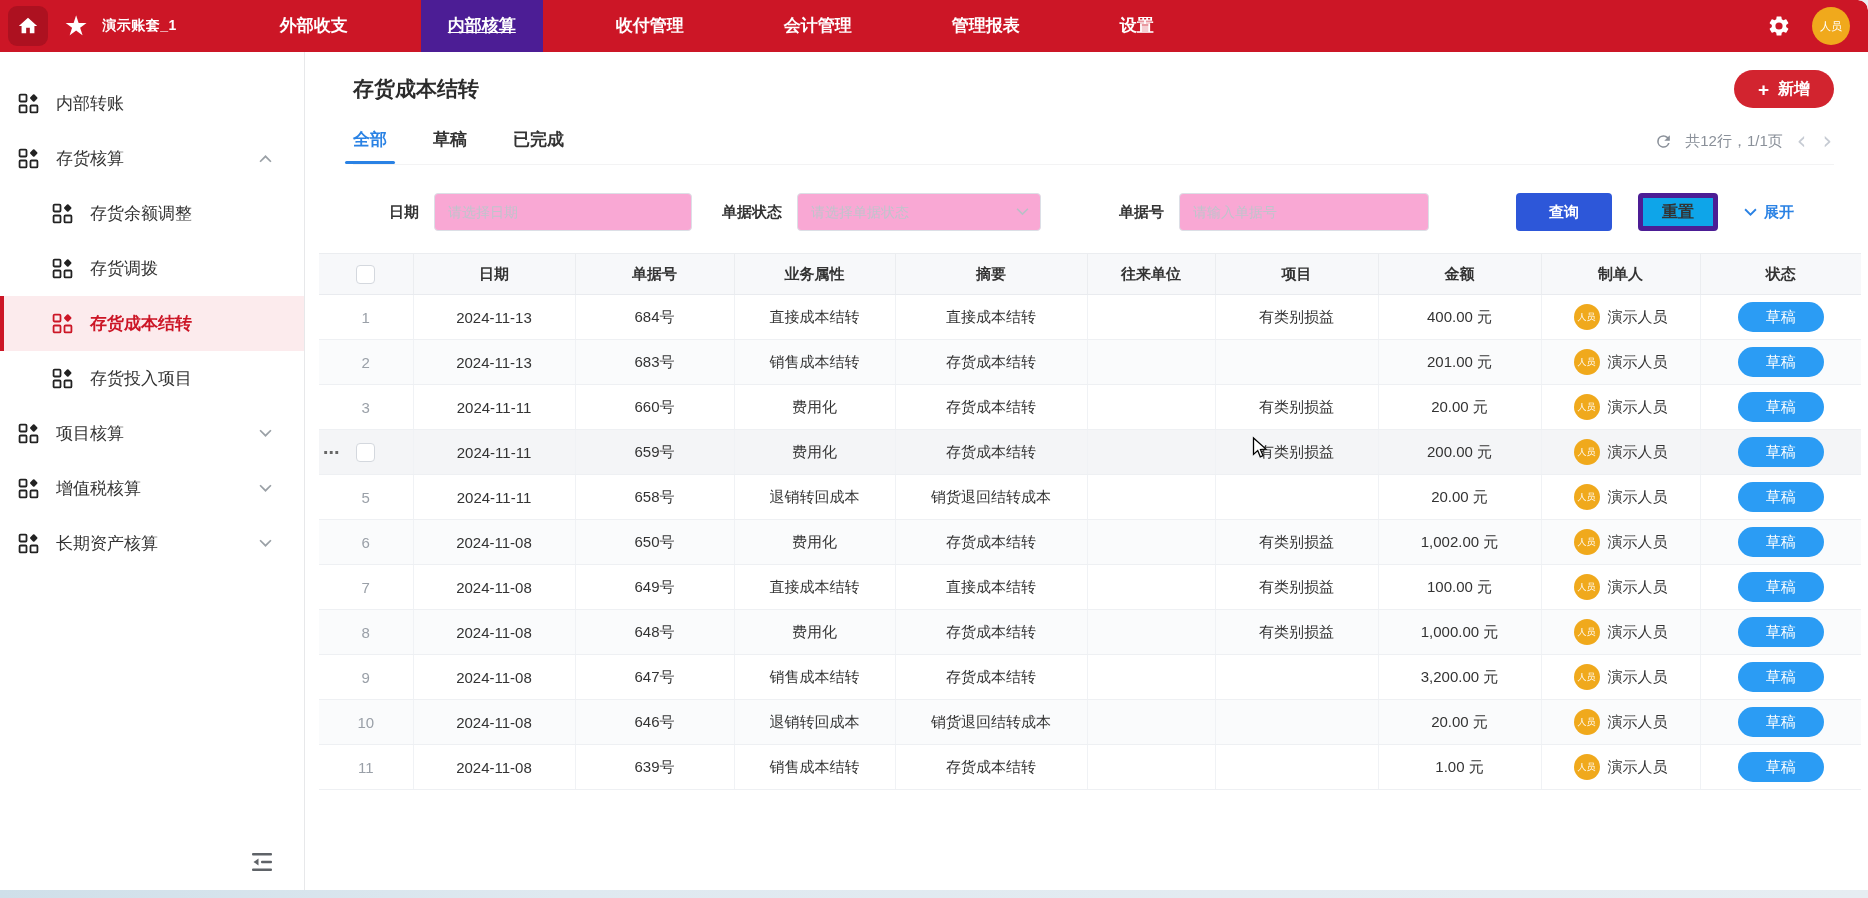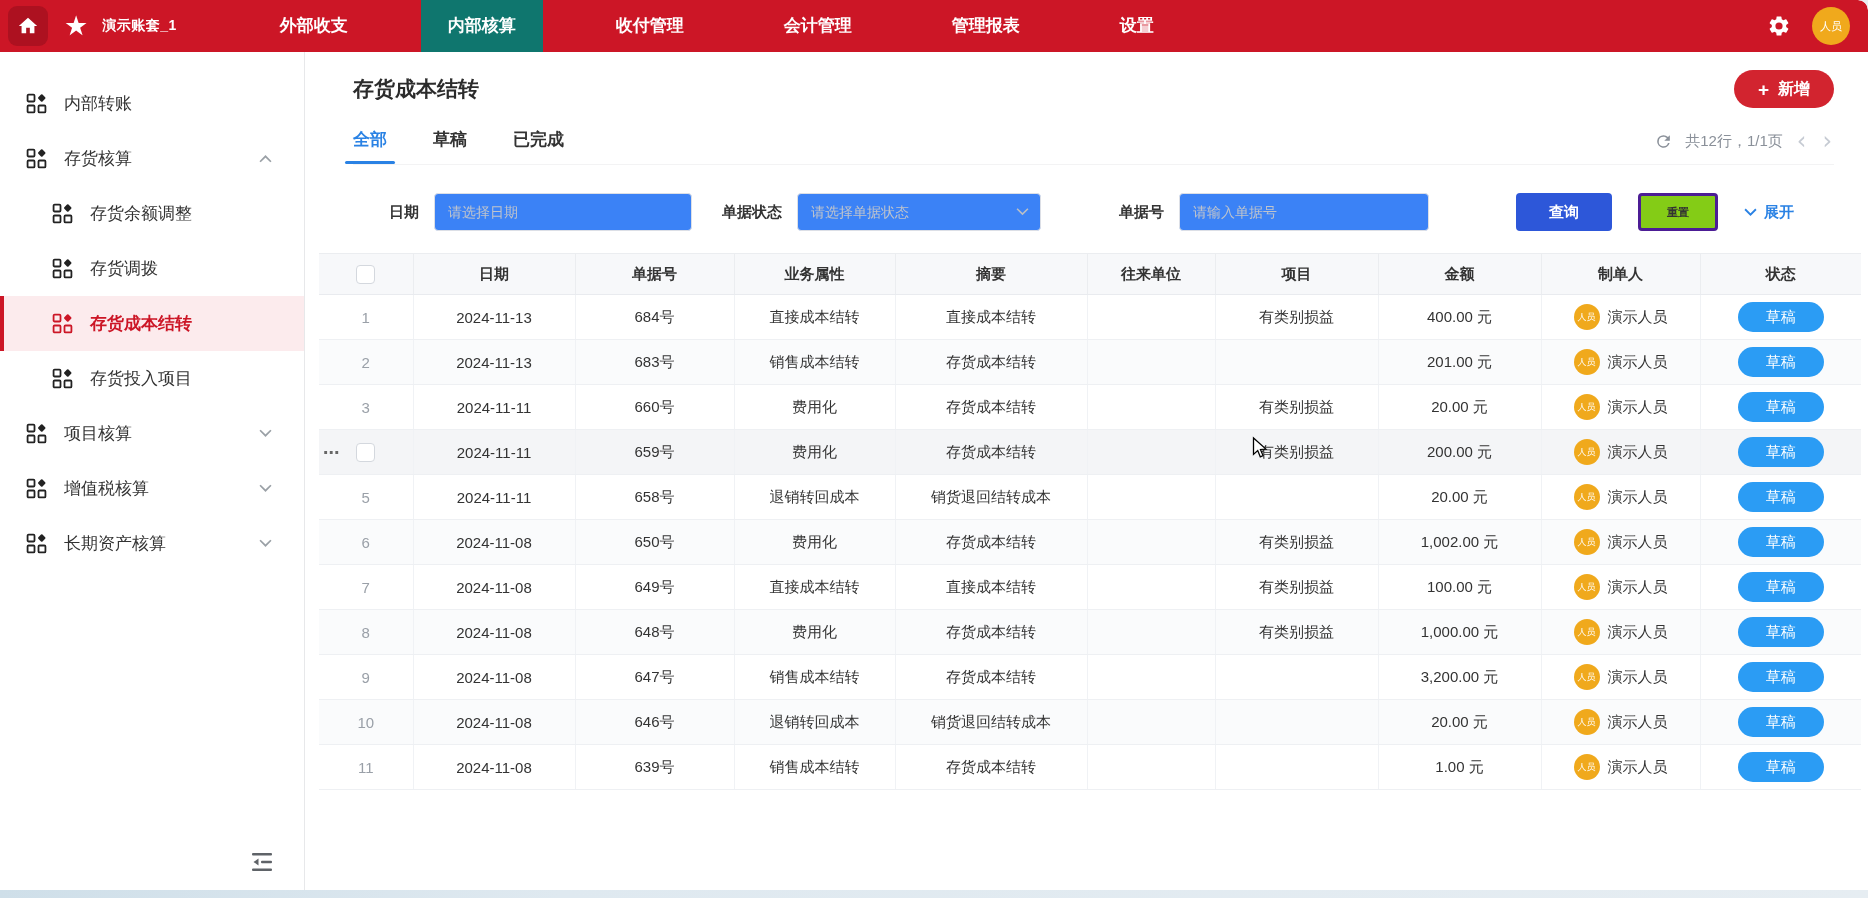--- a/index.html
+++ b/index.html
@@ -6,29 +6,29 @@
   body{width:1868px;height:898px;overflow:hidden;font-family:"Liberation Sans","DejaVu Sans",sans-serif;position:relative;}
   .window{width:1868px;height:898px;display:flex;flex-direction:column;background:#fff;border-radius:0 10px 0 0;overflow:hidden;}
 
   
   .topbar{height:52px;flex:0 0 52px;background:#cc1626;display:flex;align-items:center;padding:0 18px 0 8px;border-radius:0 10px 0 0;}
   .home-tile{width:40px;height:40px;background:#ad1120;border-radius:9px;display:flex;align-items:center;justify-content:center;cursor:pointer;}
   .star-icon{margin-left:16px;color:#fff;font-size:27px;line-height:1;cursor:pointer;}
   .account-title{color:#fff;font-size:14px;font-weight:bold;margin-left:14px;letter-spacing:.5px;}
   .topnav{display:flex;margin-left:76px;height:52px;gap:46px;}
   .nav-item{padding:0 27px;line-height:52px;color:#fff;font-weight:bold;font-size:17px;cursor:pointer;white-space:nowrap;}
-  .nav-item.active{background:#0f766e;}
+  .nav-item.active{background:#4c1d95;text-decoration:underline;}
   .topbar-right{margin-left:auto;display:flex;align-items:center;gap:20px;}
   .gear-btn{width:26px;height:26px;display:flex;align-items:center;justify-content:center;cursor:pointer;}
   .avatar{width:38px;height:38px;border-radius:50%;background:#f0a91c;color:#fff;font-size:11px;display:flex;align-items:center;justify-content:center;cursor:pointer;}
 
   
   .body-row{flex:1;display:flex;min-height:0;}
   .sidebar{width:305px;flex:0 0 305px;border-right:1px solid #e7e8ea;position:relative;padding-top:24px;box-sizing:border-box;background:#fff;}
-  .side-item{height:55px;display:flex;align-items:center;padding-left:26px;font-size:17px;color:#333;position:relative;cursor:pointer;}
+  .side-item{height:55px;display:flex;align-items:center;padding-left:18px;font-size:17px;color:#333;position:relative;cursor:pointer;}
   .side-item.level2{padding-left:52px;}
   .side-item .mod-icon{width:21px;height:21px;margin-right:17px;color:#222;flex:0 0 21px;}
   .side-item .lbl{white-space:nowrap;}
   .side-item .chev{margin-left:auto;margin-right:32px;color:#9aa0a6;display:flex;}
   .side-item.active{background:#fcebed;color:#cc1626;font-weight:bold;}
   .side-item.active .mod-icon{color:#cc1626;}
   .side-item.active::before{content:'';position:absolute;left:0;top:0;bottom:0;width:4px;background:#cc1626;}
   .collapse-btn{position:absolute;left:250px;bottom:18px;width:24px;height:20px;cursor:pointer;color:#5f6368;}
 
   
@@ -42,26 +42,26 @@
   .tab{margin-right:46px;font-size:17px;font-weight:bold;color:#333;padding-bottom:13px;position:relative;cursor:pointer;}
   .tab.active{color:#2a82e4;}
   .tab.active::after{content:'';position:absolute;left:-8px;right:-8px;bottom:0;height:3px;background:#2a82e4;border-radius:2px;}
   .list-meta{margin-left:auto;display:flex;align-items:center;gap:12px;color:#8a9099;font-size:15px;padding-bottom:10px;}
   .refresh-btn{width:19px;height:19px;color:#8a9099;cursor:pointer;display:flex;}
   .pg-btn{color:#c6cbd3;font-size:24px;line-height:1;cursor:default;padding:0 2px;font-family:"DejaVu Sans",sans-serif;}
 
   .filter-row{display:flex;align-items:center;margin:28px 64px 0 14px;}
   .f-group{display:flex;align-items:center;}
   .f-label{font-size:15px;color:#333;font-weight:600;margin-right:15px;white-space:nowrap;}
-  .f-input{width:258px;height:38px;border:1px solid #dcdfe6;border-radius:4px;padding:0 13px;font-size:14px;color:#333;box-sizing:border-box;outline:none;background:#3b82f6;font-family:inherit;}
+  .f-input{width:258px;height:38px;border:1px solid #dcdfe6;border-radius:4px;padding:0 13px;font-size:14px;color:#333;box-sizing:border-box;outline:none;background:#f9a8d4;font-family:inherit;}
   .f-input::placeholder{color:#bfc4cc;}
   .select-wrap{position:relative;}
   .select-wrap .sel-chev{position:absolute;right:12px;top:50%;transform:translateY(-50%);color:#b9bec6;display:flex;pointer-events:none;}
   .btn-primary{width:96px;height:38px;background:#2d57d9;color:#fff;border:none;border-radius:4px;font-size:15px;font-weight:bold;cursor:pointer;font-family:inherit;}
-  .btn-plain{width:80px;height:38px;background:#84cc16;border:3px solid #4c1d95;border-radius:4px;color:#333;font-size:11px;font-weight:600;cursor:pointer;font-family:inherit;}
+  .btn-plain{width:80px;height:38px;background:#0ea5e9;border:5px solid #4c1d95;border-radius:4px;color:#333;font-size:16px;font-weight:600;cursor:pointer;font-family:inherit;}
   .expand-link{color:#2a82e4;font-size:15px;font-weight:600;display:flex;align-items:center;gap:7px;cursor:pointer;white-space:nowrap;}
   .expand-link .chev{display:flex;color:#2a82e4;}
 
   
   .table-wrap{margin-top:22px;}
   table{width:100%;border-collapse:collapse;table-layout:fixed;}
   thead th{background:#f7f8fa;height:38px;font-size:15px;color:#333;font-weight:bold;border-top:1px solid #ebedf0;border-bottom:1px solid #e9ebef;border-right:1px solid #ebedf0;text-align:center;}
   thead th:last-child{border-right:none;}
   tbody td{height:42px;font-size:15px;color:#333;text-align:center;border-bottom:1px solid #eef0f3;border-right:1px solid #f0f2f5;overflow:hidden;white-space:nowrap;}
   tbody td:last-child{border-right:none;}

